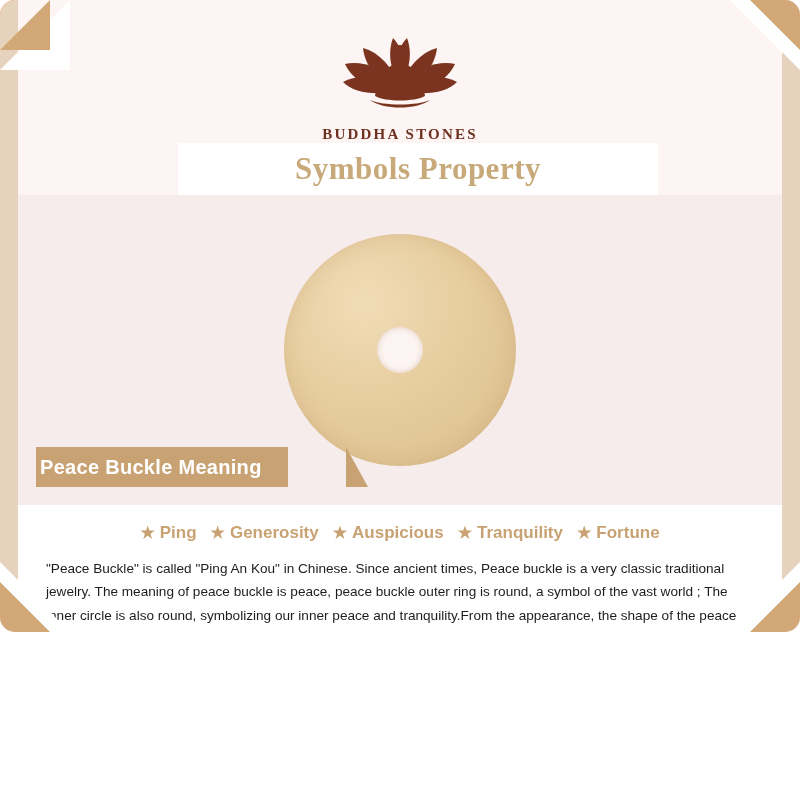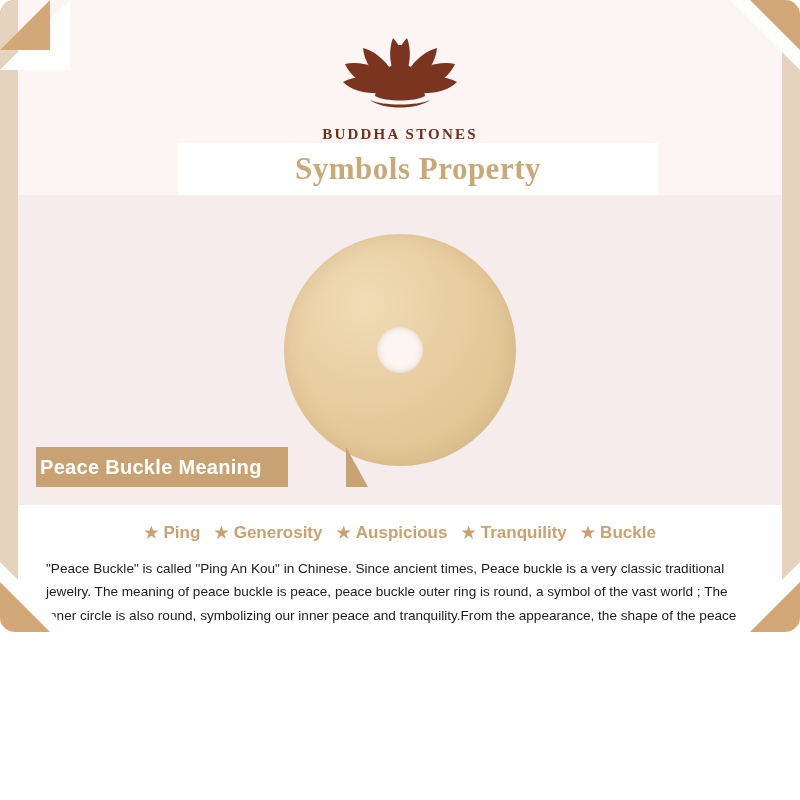--- a/index.html
+++ b/index.html
@@ -289,21 +289,21 @@
         <span class="kw">
           <span class="star">★</span>
           <span>Auspicious</span>
         </span>
         <span class="kw">
           <span class="star">★</span>
           <span>Tranquility</span>
         </span>
         <span class="kw">
           <span class="star">★</span>
-          <span>Buckle</span>
+          <span>Fortune</span>
         </span>
       </div>
 
       <p class="paragraph">"Peace Buckle" is called "Ping An Kou" in Chinese. Since ancient times, Peace buckle is a very classic traditional jewelry. The meaning of peace buckle is peace, peace buckle outer ring is round, a symbol of the vast world ; The inner circle is also round, symbolizing our inner peace and tranquility.From the appearance, the shape of the peace buckle is a big circle, which contains the combination of a small circle and two circles, which perfectly symbolizes the tolerance and generosity of people.The peace buckle is shaped like a copper coin, which means that money and fortune is coming from all directions. The peace buckle is smooth as a whole, which means that everything is complete, and the family is happy. Now, Peace buckle is more and more popular among people, no matter which class regards it as auspicious.</p>
     </div>
 
   </div>
 
   <div class="corner corner-tl"></div>
   <div class="corner corner-tr"></div>

